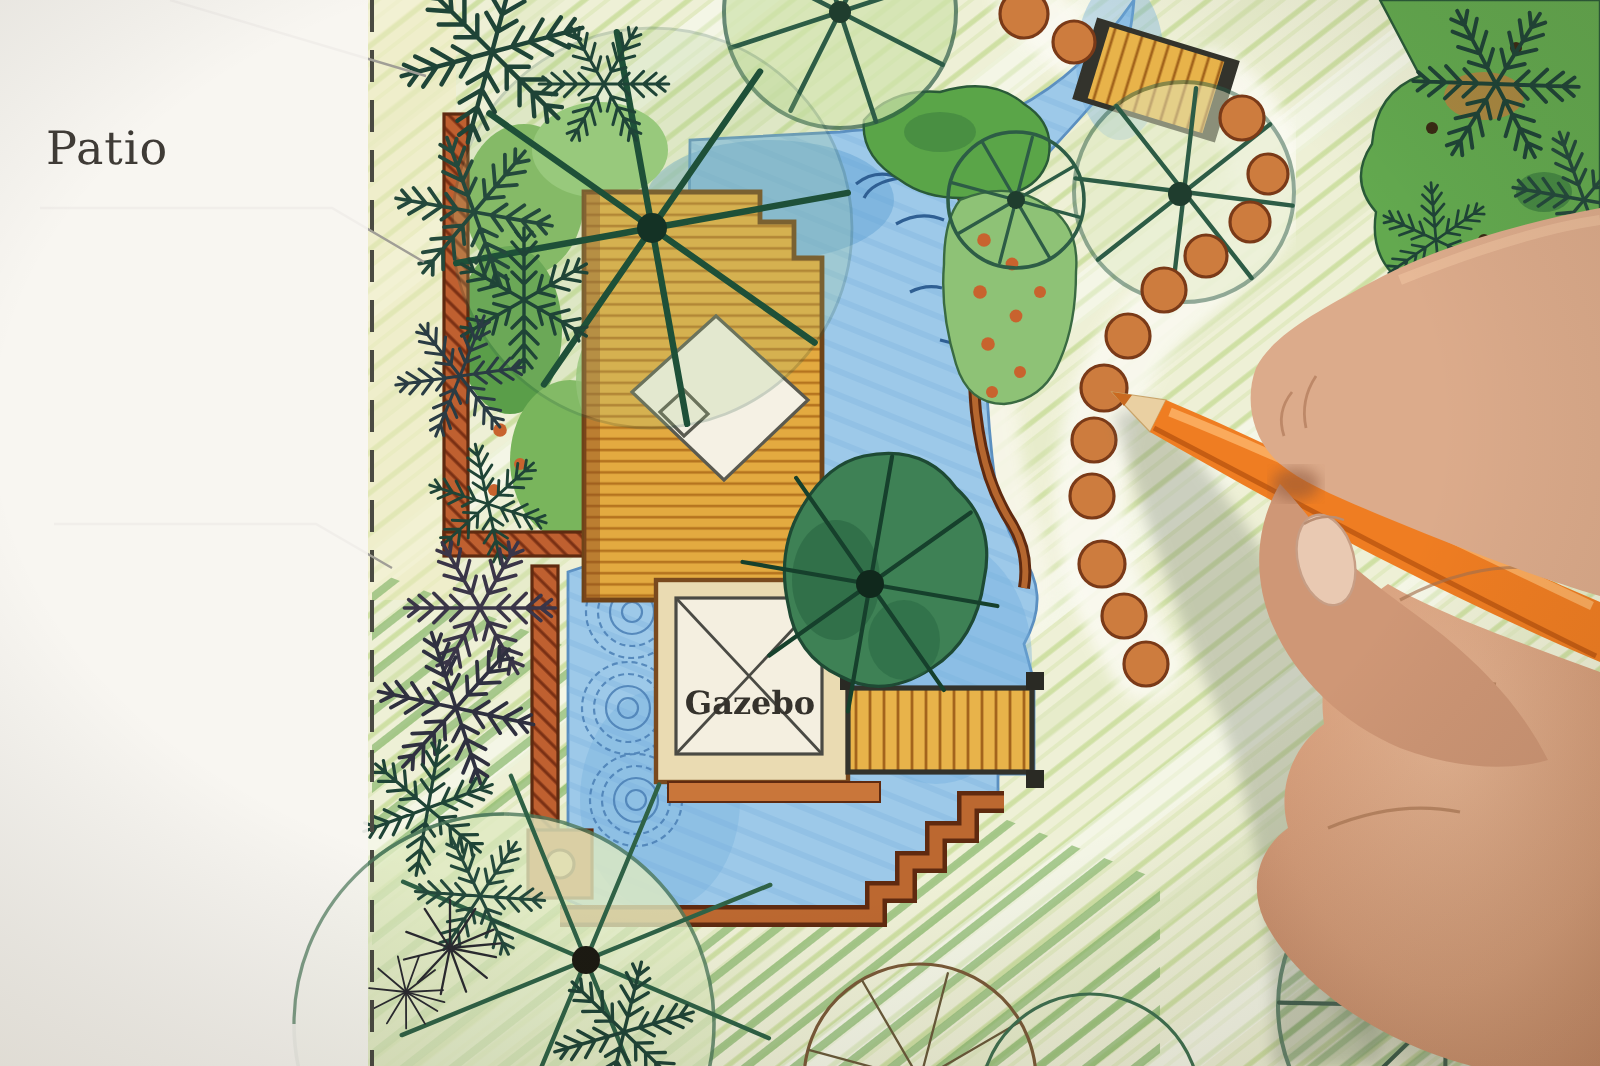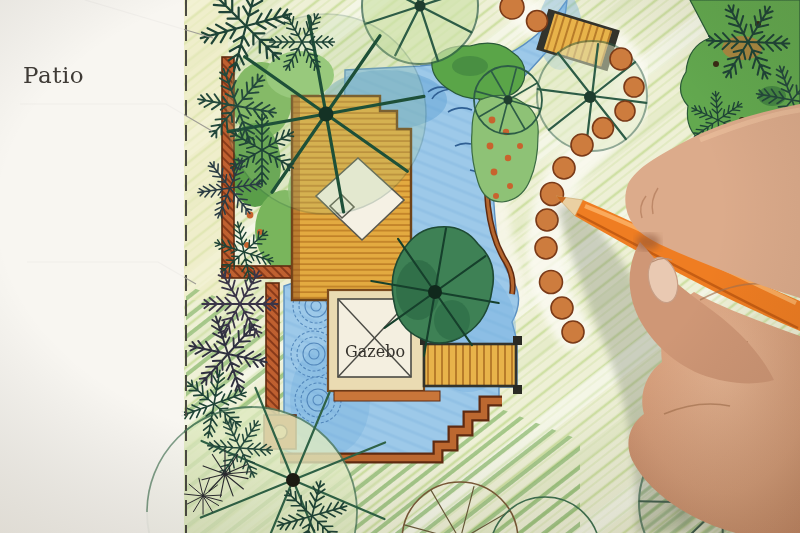--- a/index.html
+++ b/index.html
@@ -3,21 +3,21 @@
 <meta charset="utf-8">
 <style>
   html,body{margin:0;padding:0;background:#888;}
   #stage{position:relative;width:800px;height:533px;overflow:hidden;
          font-family:"DejaVu Serif","Liberation Serif",serif;background:#fef9c3;}
   #plan-svg{position:absolute;left:0;top:0;}
   .callout{position:absolute;color:#3f3b36;letter-spacing:.5px;}
   #patio-label{left:23px;top:62px;font-size:23px;}
   #wall-fountain-label{left:27px;top:211px;font-size:23px;}
   #gazebo-label{left:336px;top:342px;width:78px;text-align:center;font-size:16px;
-                color:#35322c;letter-spacing:0;}
+                color:#35322c;letter-spacing:0;font-weight:bold;}
 </style>
 </head>
 <body>
 
 <div id="stage">
 
 <svg id="plan-svg" width="800" height="533" viewBox="0 0 800 533">
   <defs>
     <pattern id="lawn" width="16" height="16" patternUnits="userSpaceOnUse" patternTransform="rotate(-38)">
       <rect width="16" height="16" fill="#eef0d6"></rect>

